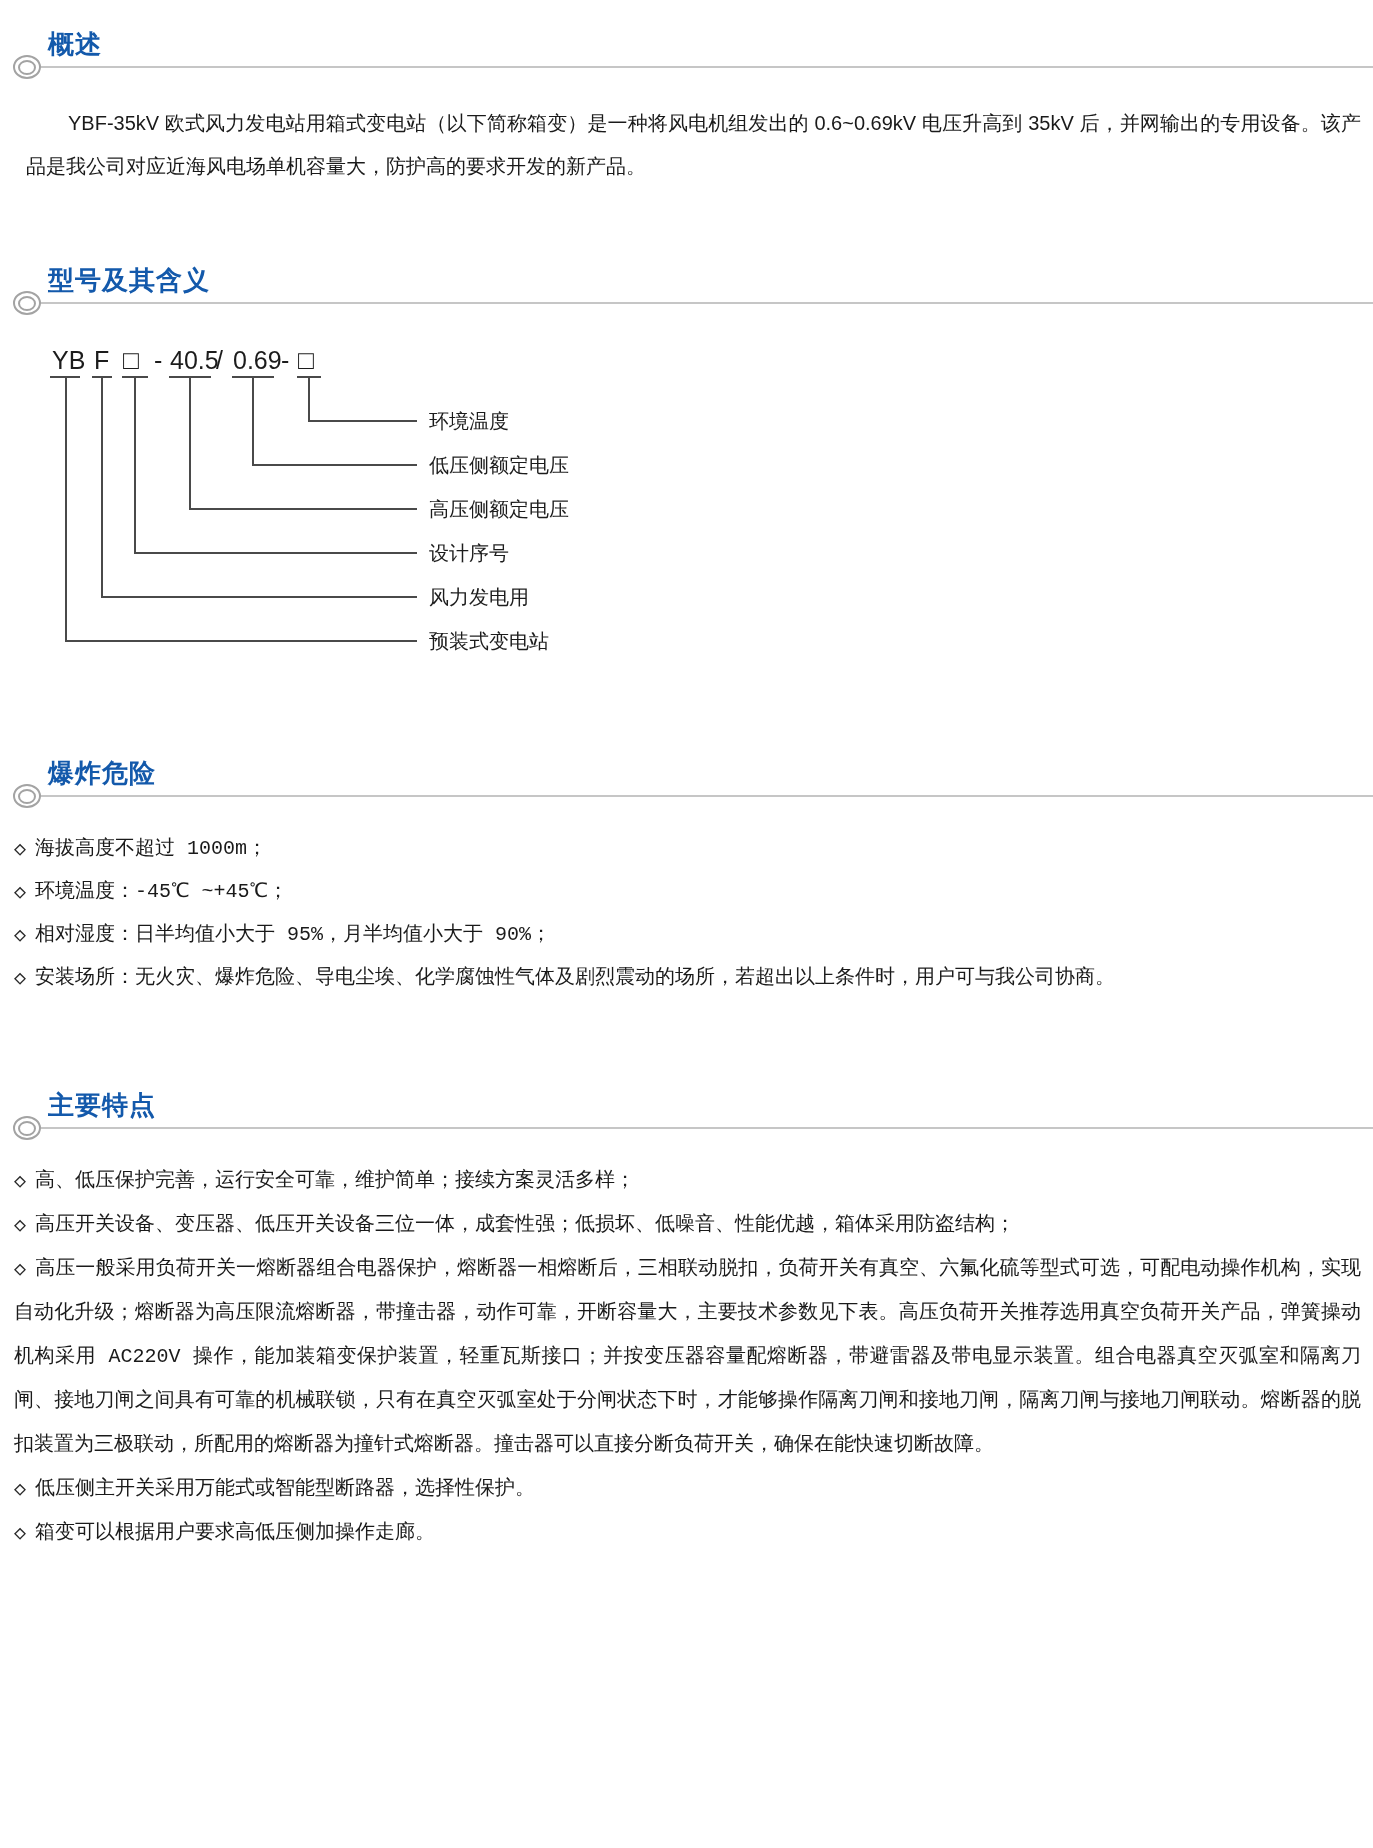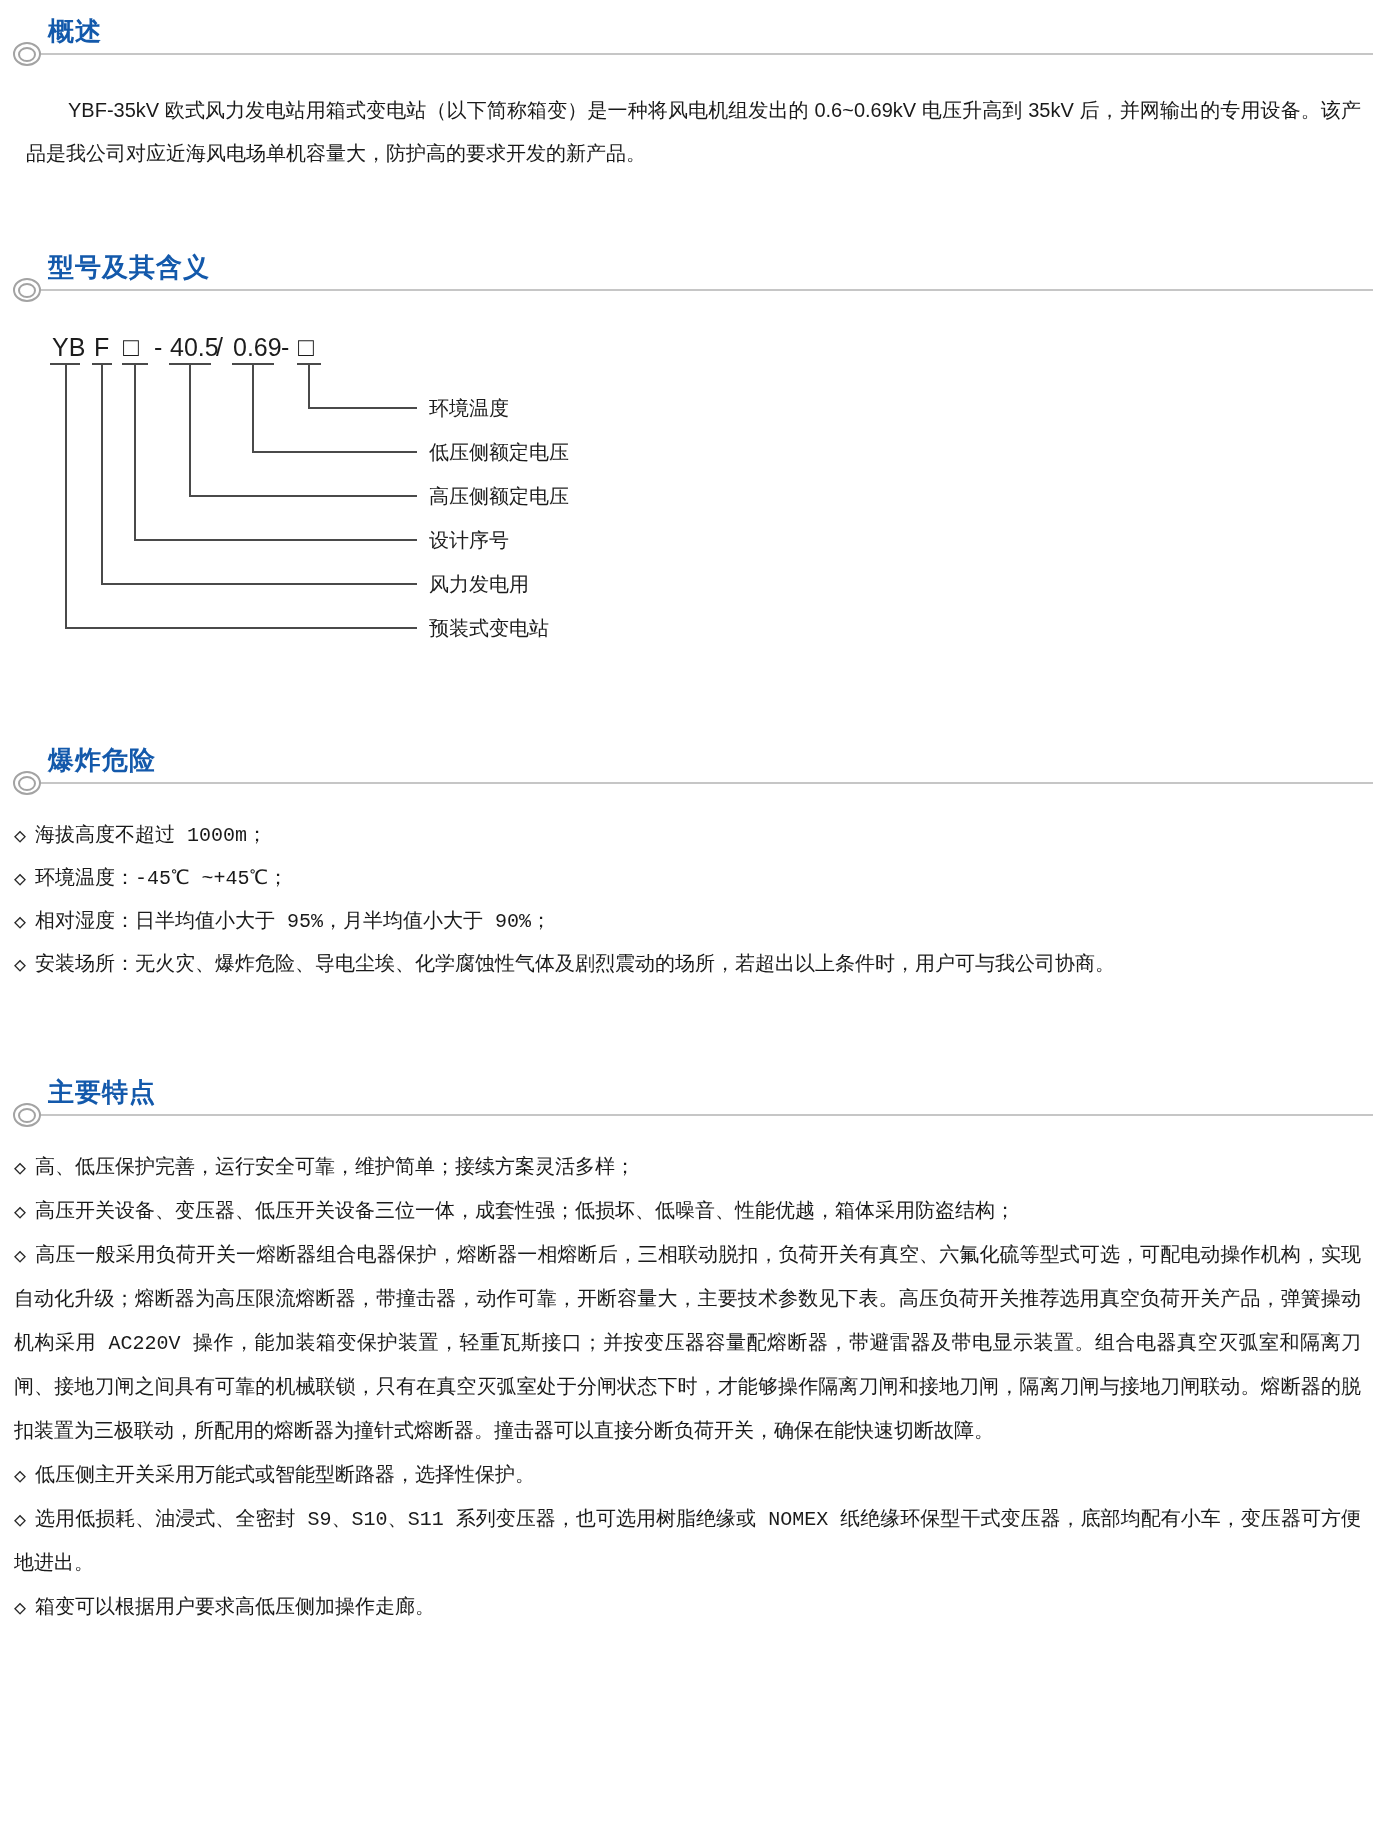--- a/index.html
+++ b/index.html
@@ -2,21 +2,21 @@
 <html><head>
 <meta charset="utf-8">
 <style>
   html,body{margin:0;padding:0;background:#ffffff;}
   body{
     width:1373px;min-height:1848px;
     font-family:"Liberation Sans","DejaVu Sans",sans-serif;
     color:#1a1a1a;
     -webkit-font-smoothing:antialiased;
   }
-  .page{position:relative;width:1373px;padding-top:15px;box-sizing:border-box;}
+  .page{position:relative;width:1373px;padding-top:28px;box-sizing:border-box;}
 
   
   .sec-title{
     margin:0 0 0 48px;
     font-size:26px;line-height:32px;font-weight:bold;
     color:#1359ab;letter-spacing:1px;
   }
   .rule-wrap{position:relative;display:flex;align-items:center;height:26px;margin-left:13px;margin-top:-6px;}
   .ring-icon{
     flex:0 0 auto;width:24px;height:20px;
@@ -140,18 +140,17 @@
       <span class="ring-icon">
           <span class="ring-inner"></span>
         </span>
       <span class="rule"></span>
     </div>
     <div class="bullets features">
       <p class="bullet"><span class="diamond">◇</span><span>高、低压保护完善，运行安全可靠，维护简单；接续方案灵活多样；</span></p>
       <p class="bullet"><span class="diamond">◇</span><span>高压开关设备、变压器、低压开关设备三位一体，成套性强；低损坏、低噪音、性能优越，箱体采用防盗结构；</span></p>
       <p class="bullet"><span class="diamond">◇</span><span>高压一般采用负荷开关一熔断器组合电器保护，熔断器一相熔断后，三相联动脱扣，负荷开关有真空、六氟化硫等型式可选，可配电动操作机构，实现自动化升级；熔断器为高压限流熔断器，带撞击器，动作可靠，开断容量大，主要技术参数见下表。高压负荷开关推荐选用真空负荷开关产品，弹簧操动机构采用 AC220V 操作，能加装箱变保护装置，轻重瓦斯接口；并按变压器容量配熔断器，带避雷器及带电显示装置。组合电器真空灭弧室和隔离刀闸、接地刀闸之间具有可靠的机械联锁，只有在真空灭弧室处于分闸状态下时，才能够操作隔离刀闸和接地刀闸，隔离刀闸与接地刀闸联动。熔断器的脱扣装置为三极联动，所配用的熔断器为撞针式熔断器。撞击器可以直接分断负荷开关，确保在能快速切断故障。</span></p>
       <p class="bullet"><span class="diamond">◇</span><span>低压侧主开关采用万能式或智能型断路器，选择性保护。</span></p>
-      <p class="bullet"><span class="diamond">◇</span><span>选用低损耗、油浸式、全密封 S9、S10、S11 系列变压器，也可选用树脂绝缘或 NOMEX 纸绝缘环保型干式变压器，底部均配有小车，变压器可方便地进出。</span></p>
       <p class="bullet"><span class="diamond">◇</span><span>箱变可以根据用户要求高低压侧加操作走廊。</span></p>
     </div>
   </section>
 
 </div>
 
 </body></html>

